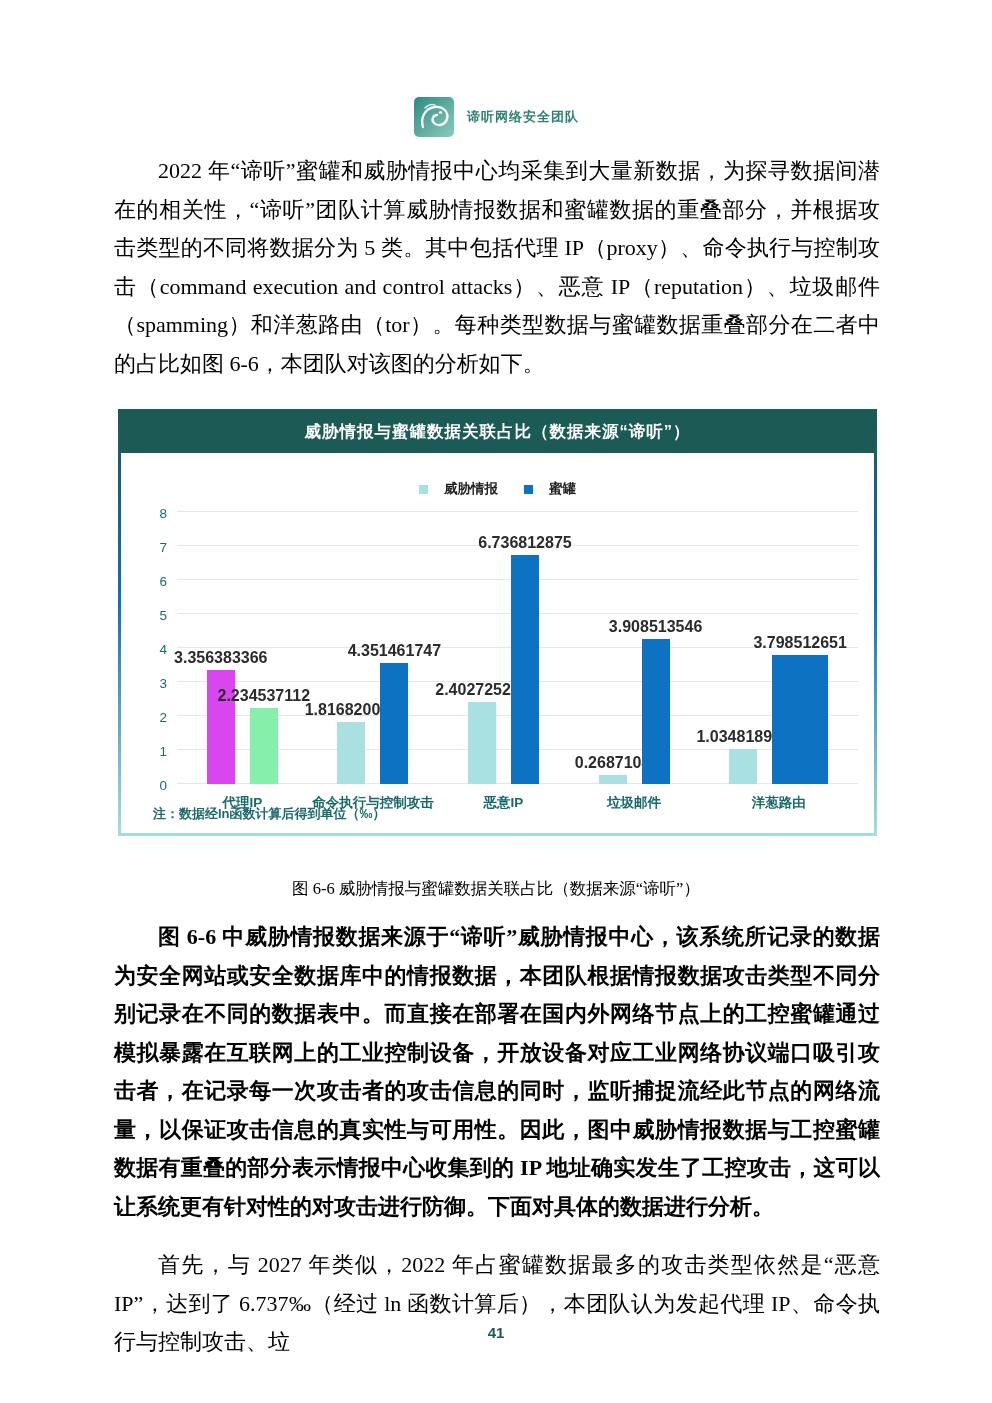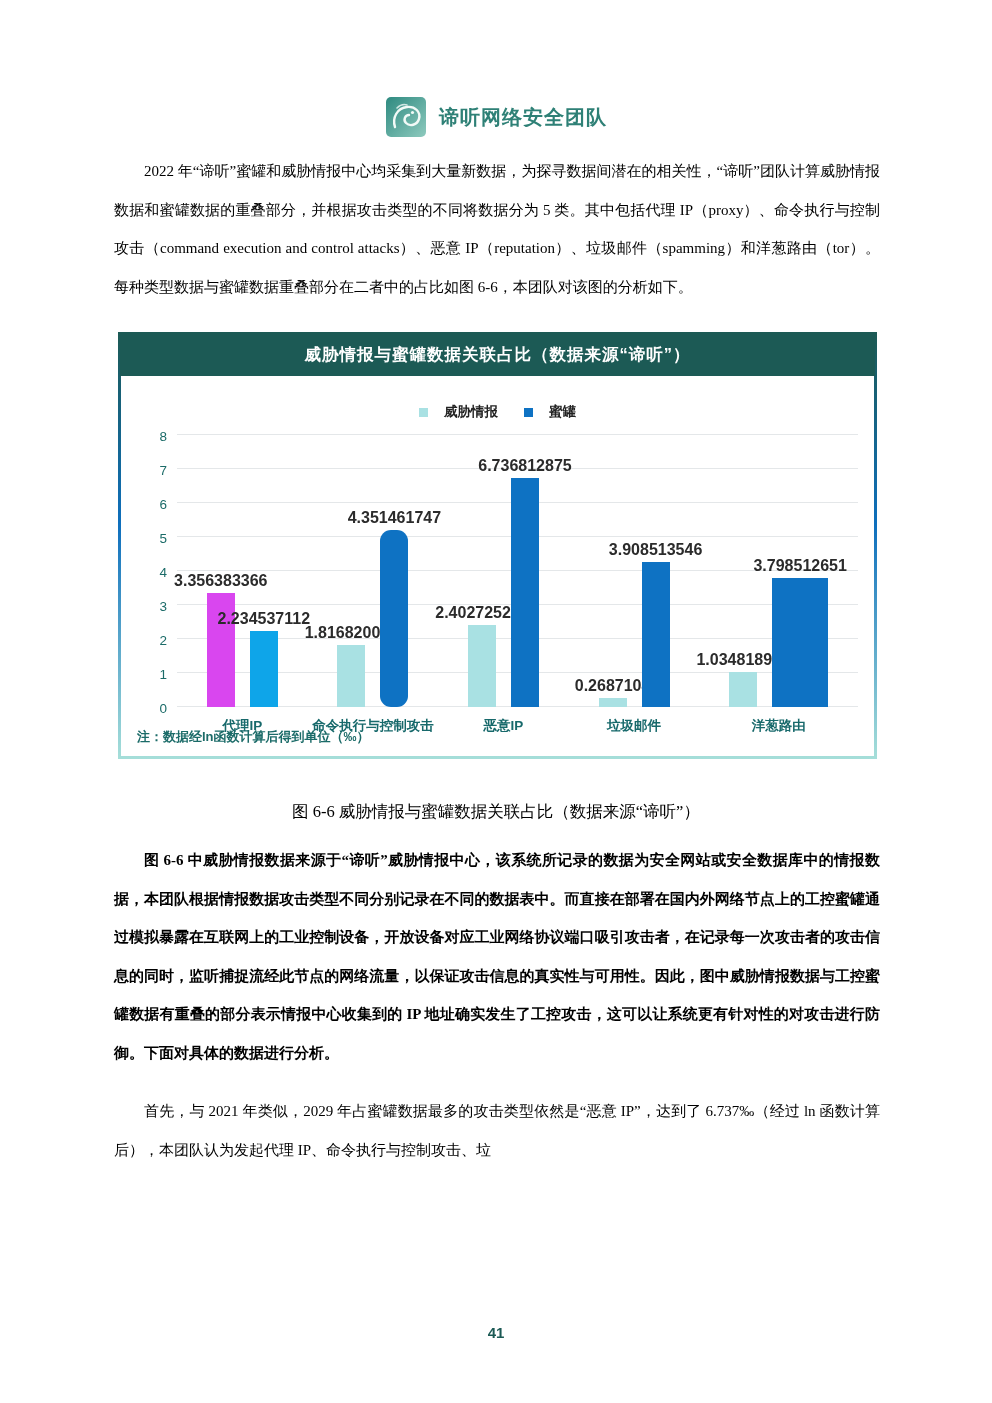--- a/index.html
+++ b/index.html
@@ -13,26 +13,26 @@
     overflow:hidden;
   }
   
   .doc-header{
     padding-top:96px;
     display:flex;justify-content:center;align-items:center;gap:12px;
   }
   .logo{width:42px;height:42px;display:block;}
   .team-name{
     font-family:"Liberation Sans","DejaVu Sans",sans-serif;
-    font-size:20px;font-weight:bold;color:#2e8076;letter-spacing:1px;
+    font-size:13px;font-weight:bold;color:#2e8076;letter-spacing:1px;
   }
   
   .body-text{
     margin:18px 112px 0 114px;
-    font-size:15px;line-height:38.5px;
+    font-size:22px;line-height:38.5px;
     text-align:justify;text-justify:inter-ideograph;
     text-indent:2em;
   }
   .body-text.first{margin-top:14px;}
   
   .chart-box{
     margin:26px 0 0 118px;
     width:759px;height:427px;
     box-sizing:border-box;
     border:3px solid #1c5a55;
@@ -76,21 +76,21 @@
   .bar-label{
     position:absolute;bottom:100%;left:50%;transform:translateX(-50%);
     margin-bottom:3px;white-space:nowrap;
     font-size:16px;font-weight:bold;color:#2b2b2b;
   }
   .x-label{
     position:absolute;top:calc(100% + 10px);left:50%;transform:translateX(-50%);
     white-space:nowrap;font-size:13.5px;font-weight:bold;color:#17696b;
   }
   .chart-note{
-    position:absolute;left:16px;bottom:10px;
+    position:absolute;left:32px;bottom:10px;
     font-size:13px;font-weight:bold;color:#1b6b68;
   }
   
   .figure-caption{
     margin-top:42px;text-align:center;
     font-size:16.5px;color:#000;
   }
   .para2{margin-top:18px;font-weight:bold;}
   .para3{margin-top:20px;}
   .page-number{
@@ -153,30 +153,30 @@
           <div class="ytick" style="bottom: 195px;">6</div>
           <div class="gridline" style="bottom: 238px;"></div>
           <div class="ytick" style="bottom: 229px;">7</div>
           <div class="gridline" style="bottom: 272px;"></div>
           <div class="ytick" style="bottom: 263px;">8</div>
           <div class="groups">
             <div class="bar-group">
               <div class="bar" style="height: 114.117px; background: #d946ef;">
                 <span class="bar-label">3.356383366</span>
               </div>
-              <div class="bar" style="height: 75.9743px; background: #0ea5e9;">
+              <div class="bar" style="height: 75.9743px; background: #86efac;">
                 <span class="bar-label">2.234537112</span>
               </div>
               <span class="x-label">代理IP</span>
             </div>
             <div class="bar-group">
               <div class="bar" style="height: 61.7719px; background: rgb(169, 225, 227);">
                 <span class="bar-label">1.816820042</span>
               </div>
-              <div class="bar" style="height: 177px; background: rgb(14, 114, 195); border-radius: 11px;">
+              <div class="bar" style="height: 121px; background: rgb(14, 114, 195);">
                 <span class="bar-label">4.351461747</span>
               </div>
               <span class="x-label">命令执行与控制攻击</span>
             </div>
             <div class="bar-group">
               <div class="bar" style="height: 81.6927px; background: rgb(169, 225, 227);">
                 <span class="bar-label">2.402725268</span>
               </div>
               <div class="bar" style="height: 229.052px; background: rgb(14, 114, 195);">
                 <span class="bar-label">6.736812875</span>
@@ -204,17 +204,17 @@
           </div>
         </div>
       <div class="chart-note">注：数据经ln函数计算后得到单位（‰）</div>
     </div>
   </div>
 
   <div class="figure-caption">图 6-6  威胁情报与蜜罐数据关联占比（数据来源“谛听”）</div>
 
   <p class="body-text para2">图 6-6 中威胁情报数据来源于“谛听”威胁情报中心，该系统所记录的数据为安全网站或安全数据库中的情报数据，本团队根据情报数据攻击类型不同分别记录在不同的数据表中。而直接在部署在国内外网络节点上的工控蜜罐通过模拟暴露在互联网上的工业控制设备，开放设备对应工业网络协议端口吸引攻击者，在记录每一次攻击者的攻击信息的同时，监听捕捉流经此节点的网络流量，以保证攻击信息的真实性与可用性。因此，图中威胁情报数据与工控蜜罐数据有重叠的部分表示情报中心收集到的 IP 地址确实发生了工控攻击，这可以让系统更有针对性的对攻击进行防御。下面对具体的数据进行分析。</p>
 
-  <p class="body-text para3">首先，与 2021 年类似，2029 年占蜜罐数据最多的攻击类型依然是“恶意 IP”，达到了 6.737‰（经过 ln 函数计算后），本团队认为发起代理 IP、命令执行与控制攻击、垃</p>
+  <p class="body-text para3">首先，与 2027 年类似，2022 年占蜜罐数据最多的攻击类型依然是“恶意 IP”，达到了 6.737‰（经过 ln 函数计算后），本团队认为发起代理 IP、命令执行与控制攻击、垃</p>
 
   <div class="page-number">41</div>
 
 </div>
 
 </body></html>

